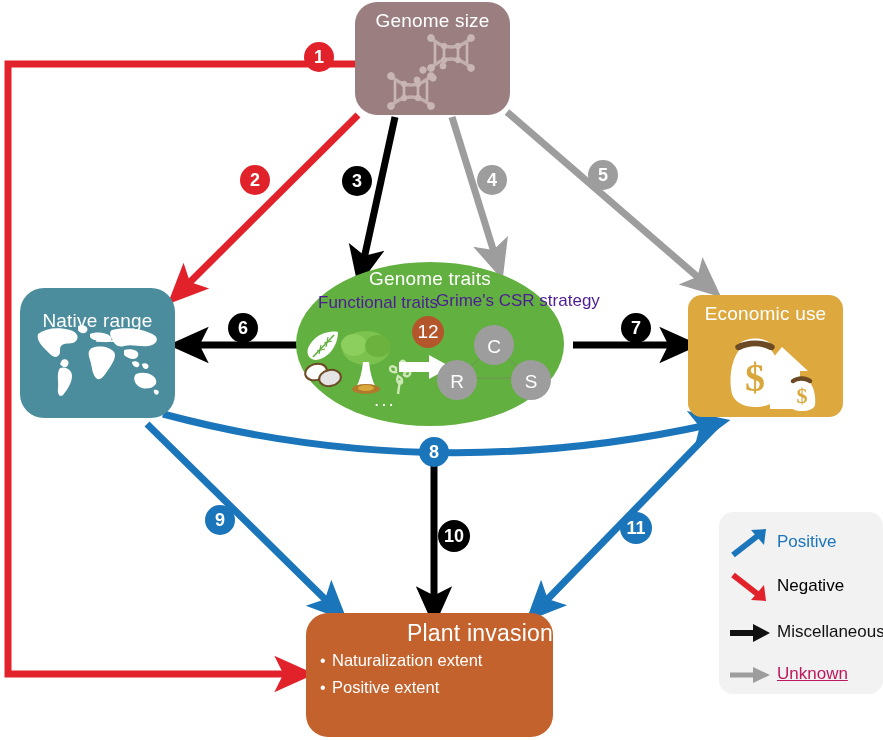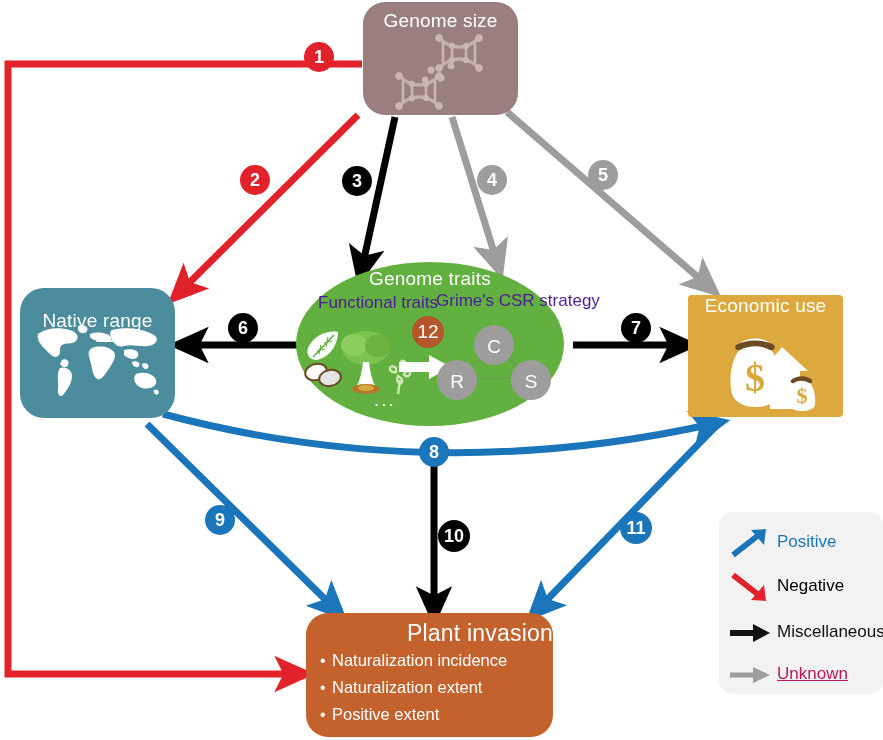--- a/index.html
+++ b/index.html
@@ -37,34 +37,34 @@
     letter-spacing: 0.2px;
     white-space: nowrap;
   }
 
   #node-genome {
     left: 355px; top: 2px;
     width: 155px; height: 113px;
     background: #9b7f80;
     border-radius: 22px;
     padding-top: 8px;
-    margin-left: 8px;
   }
   #node-native {
     left: 20px; top: 288px;
     width: 155px; height: 130px;
     background: #4b8d9c;
     border-radius: 24px;
     padding-top: 22px;
   }
   #node-economic {
     left: 688px; top: 295px;
     width: 155px; height: 122px;
     background: #dda93f;
-    border-radius: 4px;
+    border-radius: 14px;
+    padding-top: 8px;
   }
   #node-traits {
     left: 296px; top: 262px;
     width: 268px; height: 164px;
     background: #62b03f;
     border-radius: 50% / 50%;
     padding-top: 6px;
   }
   #node-invasion {
     left: 306px; top: 613px;
@@ -400,21 +400,20 @@
         <text x="95" y="64" font-family="Liberation Sans, sans-serif" font-size="19" fill="#ffffff" text-anchor="middle">S</text>
       </svg>
     </div>
 
     <div id="traits-dots">...</div>
   </div>
 
   <div class="node" id="node-invasion">
     <div class="node-title" id="invasion-title">Plant invasion</div>
     <ul class="inv-list">
-      <li>Naturalization incidence</li>
       <li>Naturalization extent</li>
       <li>Positive extent</li>
     </ul>
   </div>
 
   <div class="badge b-red" style="left:304px;top:42px;">1</div>
   <div class="badge b-red" style="left:240px;top:165px;">2</div>
   <div class="badge b-black" style="left:342px;top:166px;">3</div>
   <div class="badge b-gray" style="left:477px;top:165px;">4</div>
   <div class="badge b-gray" style="left:588px;top:160px;">5</div>

